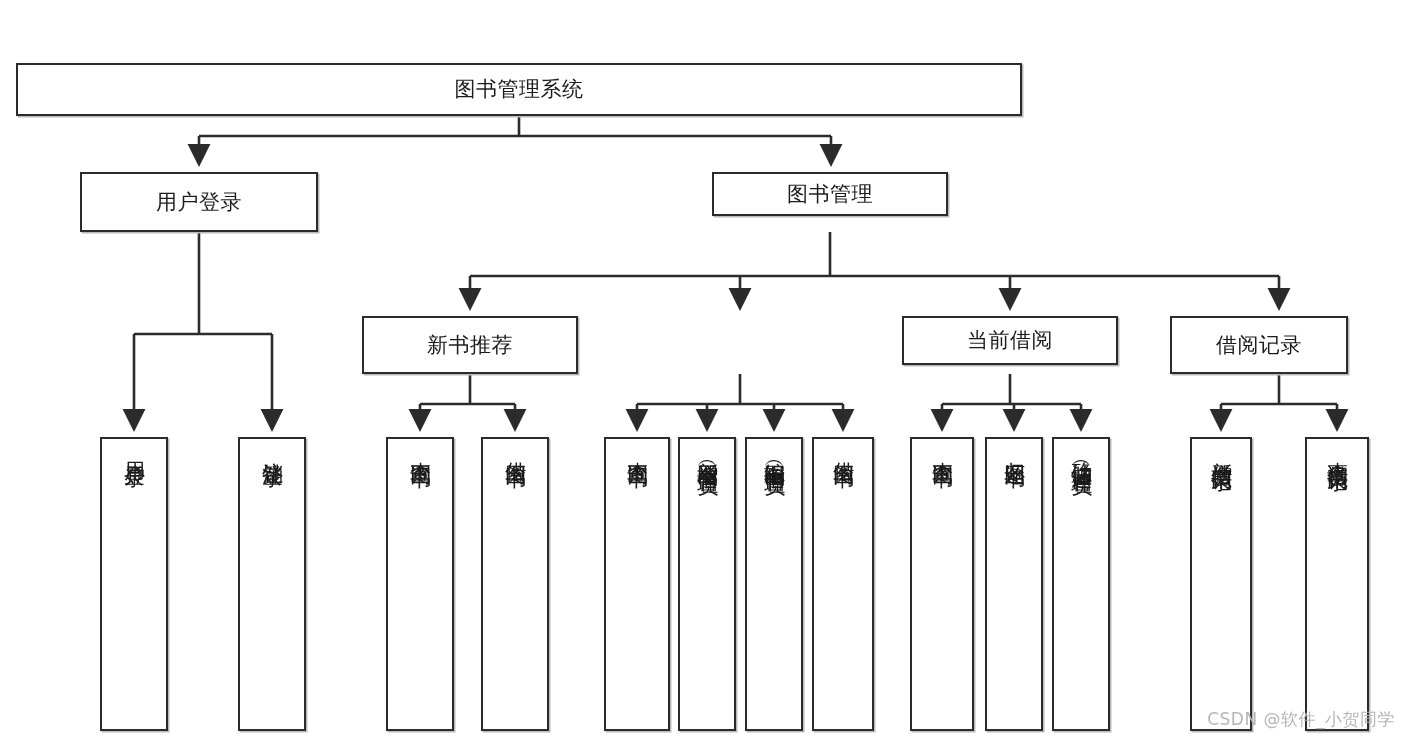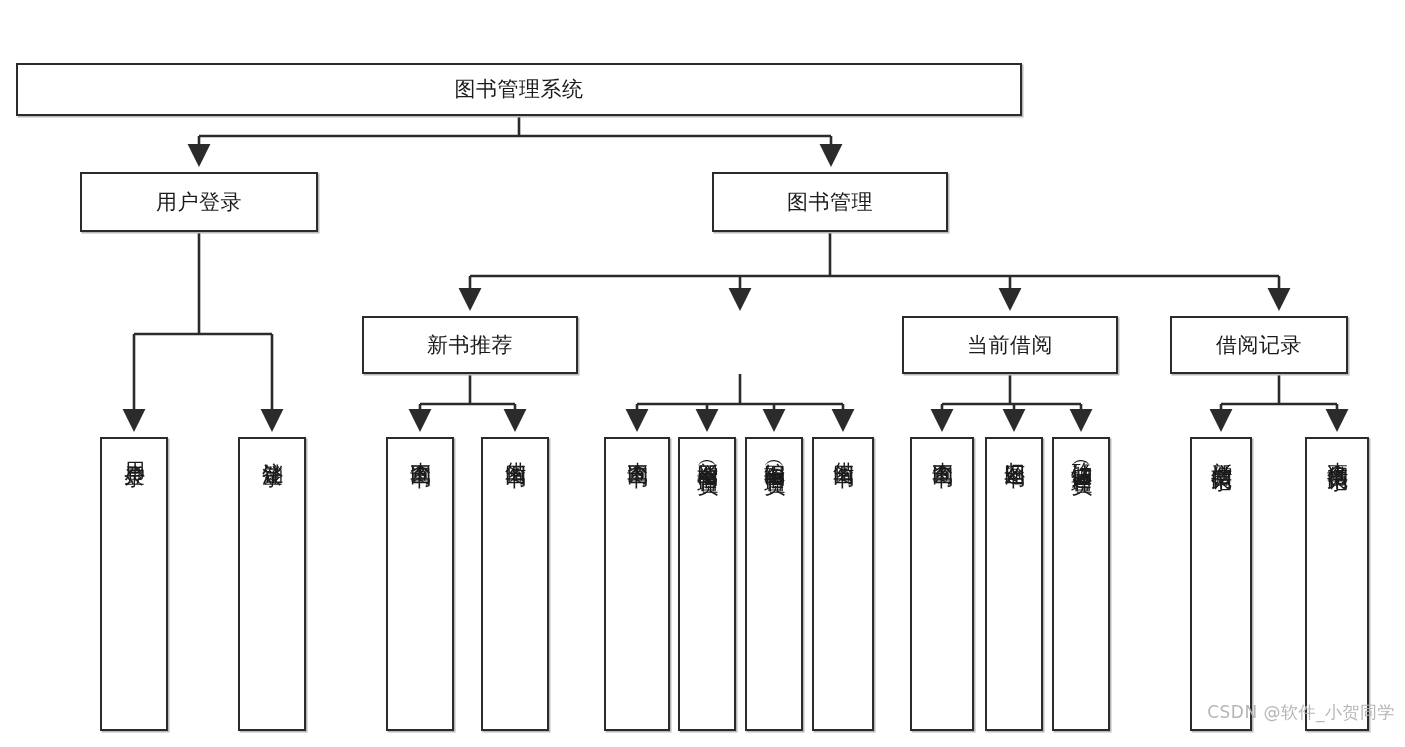--- a/index.html
+++ b/index.html
@@ -49,21 +49,21 @@
     text-orientation:upright;
     font-size:21px;
     line-height:1.12;
     letter-spacing:2px;
     white-space:normal;
     max-height:100%;
   }
   .watermark{
     position:absolute;
     right:10px;
-    bottom:23px;
+    bottom:16px;
     font-size:17px;
     color:#b6b6b6;
     white-space:nowrap;
     letter-spacing:0.5px;
   }
 </style>
 </head>
 <body>
 
 <div id="canvas">
@@ -118,28 +118,28 @@
     </g>
   </svg>
 
   <div class="node" style="left:16px;top:15px;width:1006px;height:53px;margin-top:48px;">
     <span class="lbl">图书管理系统</span>
   </div>
 
   <div class="node" style="left:80px;top:172px;width:238px;height:60px;">
     <span class="lbl">用户登录</span>
   </div>
-  <div class="node" style="left:712px;top:172px;width:236px;height:60px;">
+  <div class="node" style="left:712px;top:172px;width:236px;height:44px;">
     <span class="lbl">图书管理</span>
   </div>
 
   <div class="node" style="left:362px;top:316px;width:216px;height:58px;">
     <span class="lbl">新书推荐</span>
   </div>
-  <div class="node" style="left:902px;top:316px;width:216px;height:58px;">
+  <div class="node" style="left:902px;top:316px;width:216px;height:49px;">
     <span class="lbl">当前借阅</span>
   </div>
   <div class="node" style="left:1170px;top:316px;width:178px;height:58px;">
     <span class="lbl">借阅记录</span>
   </div>
 
   <div class="node vert" style="left:100px;top:437px;width:68px;height:294px;">
     <span class="lbl">用户登录</span>
   </div>
   <div class="node vert" style="left:238px;top:437px;width:68px;height:294px;">

